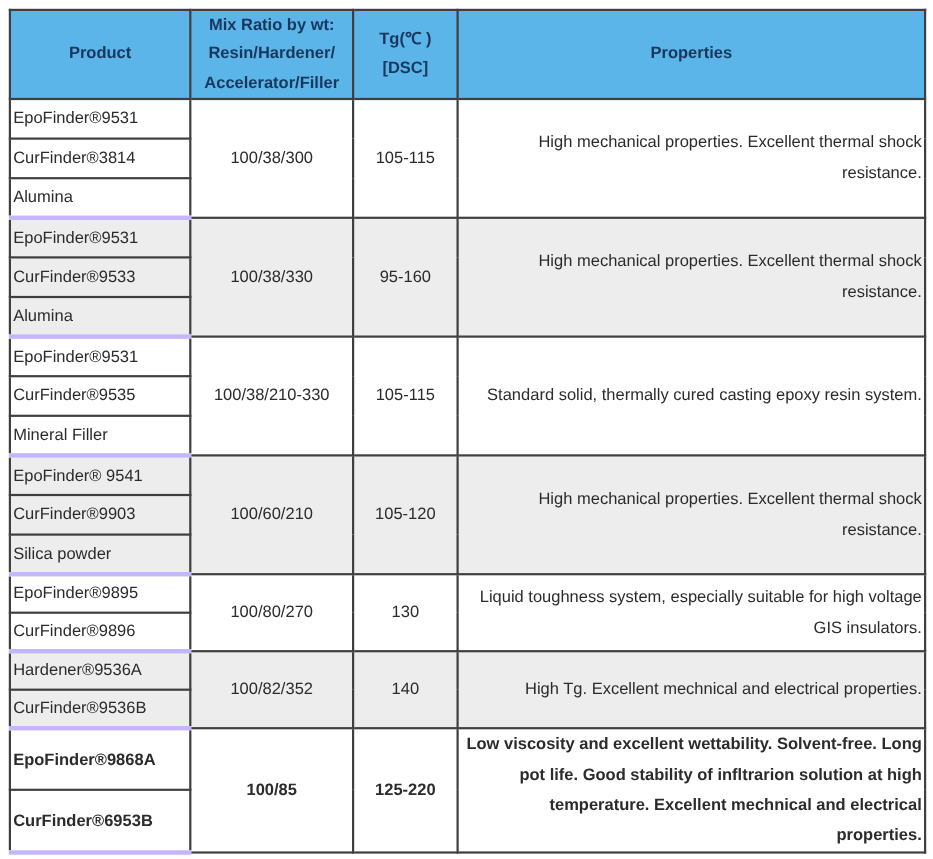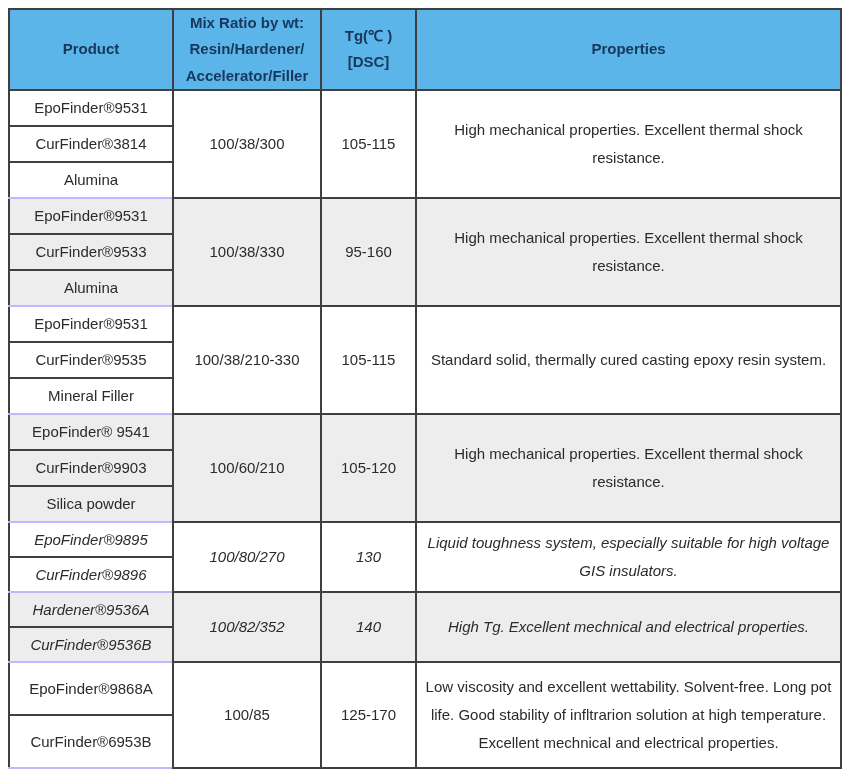--- a/index.html
+++ b/index.html
@@ -38,32 +38,31 @@
     line-height: 1.75;
   }
   tr.head th span { display: block; }
   
   col.c-product { width: 164px; }
   col.c-mix     { width: 148px; }
   col.c-tg      { width: 95px;  }
   col.c-props   { width: 425px; }
   
   tr.r3 { height: 36px; }
-  tr.r2 { height: 35px; font-style: italic; }
-  tr.rL { height: 53px; }
+  tr.r2 { height: 35px; }
+  tr.rL { height: 53px; font-weight: bold; }
   td.product {
-    text-align: center;
     border-top: 1px solid #7f7f7f;
     border-bottom: 1px solid #7f7f7f;
   }
   tr.group-start td { border-top: 2px solid #3f3f3f; }
-  tr.group-end  td.product { border-bottom: 2px solid #c4b5fd; }
+  tr.group-end  td.product { border-bottom: 4px solid #c4b5fd; }
   td.center { text-align: center; }
   td.props {
-    text-align: center;
+    text-align: right;
     padding: 2px 2px 2px 4px;
     line-height: 1.85;
   }
   tr.shaded td { background: #ededed; }
   tr.plain  td { background: #ffffff; }
 </style>
 </head>
 <body>
 
 <div class="page">
@@ -158,21 +157,21 @@
       <td class="center" rowspan="2">140</td>
       <td class="props" rowspan="2">High Tg. Excellent mechnical and electrical properties.</td>
     </tr>
     <tr class="r2 shaded group-end">
       <td class="product">CurFinder®9536B</td>
     </tr>
 
     <tr class="rL plain group-start">
       <td class="product">EpoFinder®9868A</td>
       <td class="center" rowspan="2">100/85</td>
-      <td class="center" rowspan="2">125-170</td>
+      <td class="center" rowspan="2">125-220</td>
       <td class="props" rowspan="2">Low viscosity and excellent wettability. Solvent-free. Long pot life. Good stability of infltrarion solution at high temperature. Excellent mechnical and electrical properties.</td>
     </tr>
     <tr class="rL plain group-end">
       <td class="product">CurFinder®6953B</td>
     </tr>
 
   </tbody>
     </table>
 </div>
 

